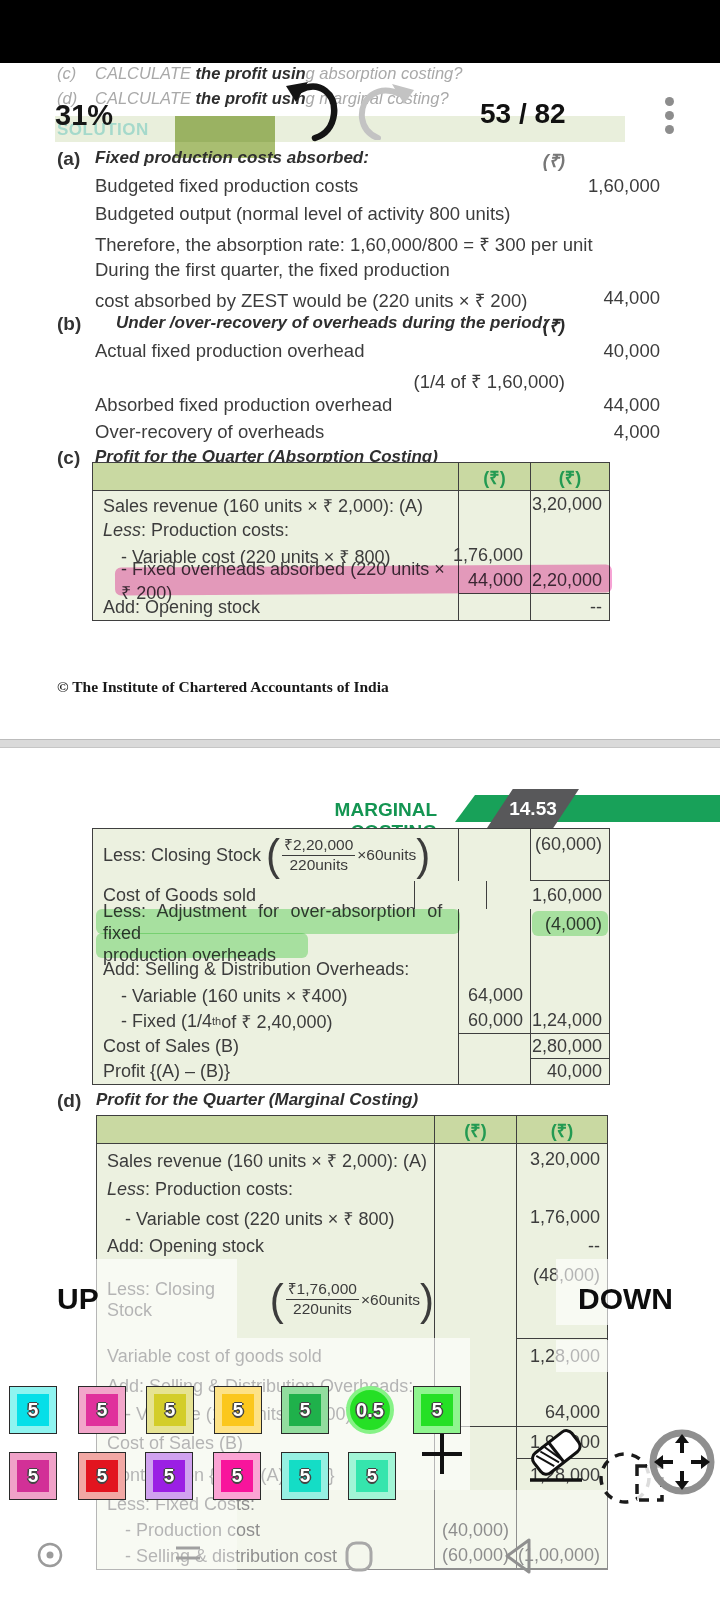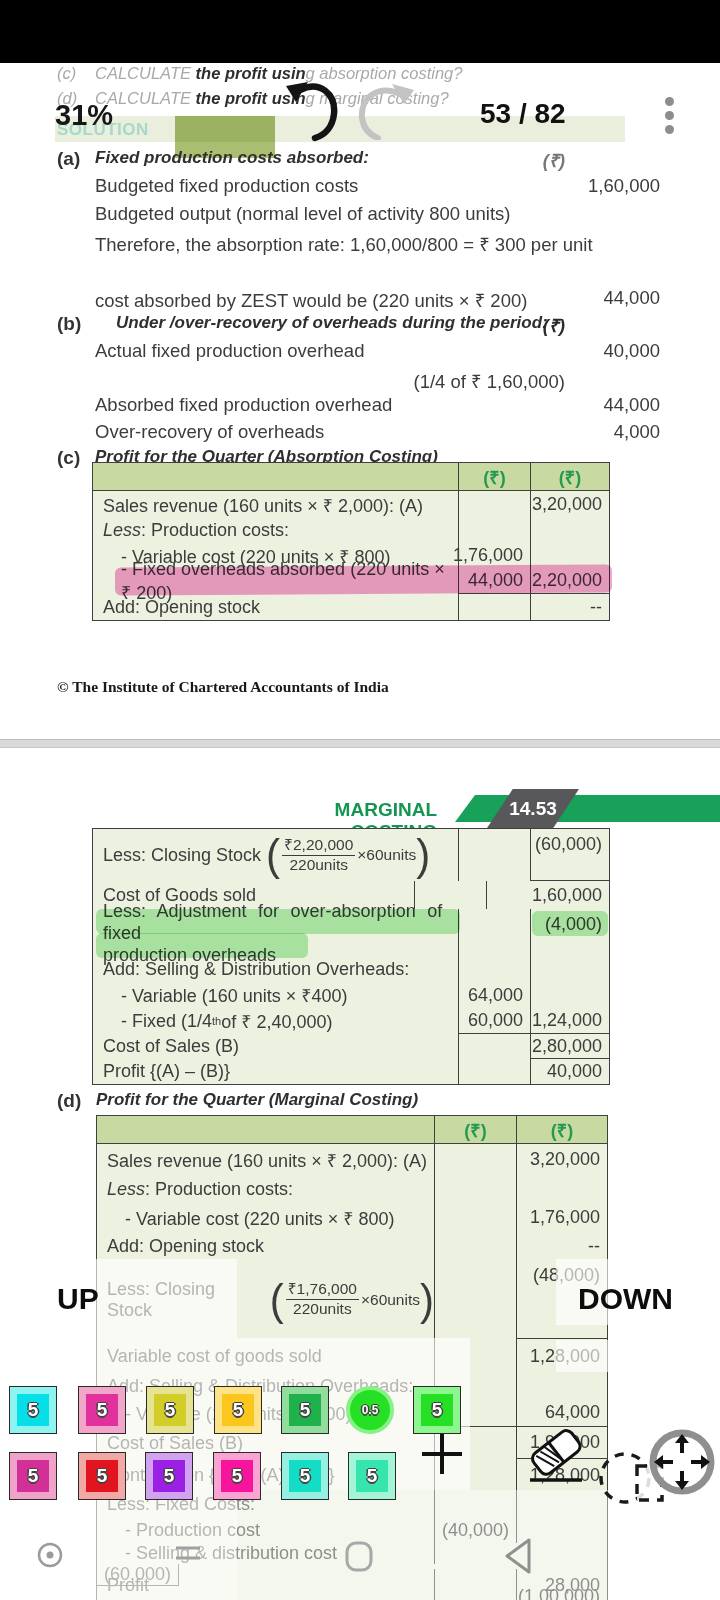--- a/index.html
+++ b/index.html
@@ -82,20 +82,21 @@
   <div class="abs solbar" style="left:55px;top:116px;width:570px;height:26px;"></div>
   <div class="abs olive" style="left:175px;top:116px;width:100px;height:42px;"></div>
   <div class="abs sol" style="left:57px;top:120px;">SOLUTION</div>
 
   <div class="abs h-num" style="left:57px;top:148px;">(a)</div>
   <div class="abs h-title" style="left:95px;top:148px;">Fixed production costs absorbed:</div>
   <div class="abs ruphead" style="left:440px;top:148px;width:125px;text-align:right;color:#777;">(₹)</div>
   <div class="abs drow" style="left:95px;top:175px;width:470px;"><span>Budgeted fixed production costs</span><span class="dval">1,60,000</span></div>
   <div class="abs drow" style="left:95px;top:203px;width:470px;"><span>Budgeted output (normal level of activity 800 units)</span></div>
   <div class="abs drow" style="left:95px;top:231px;width:470px;"><span>Therefore, the absorption rate: 1,60,000/800 = ₹ 300 per unit</span></div>
+  <div class="abs drow" style="left:95px;top:259px;width:470px;"><span>During the first quarter, the fixed production</span></div>
   <div class="abs drow" style="left:95px;top:287px;width:470px;"><span>cost absorbed by ZEST would be (220 units × ₹ 200)</span><span class="dval">44,000</span></div>
 
   <div class="abs h-num" style="left:57px;top:313px;">(b)</div>
   <div class="abs h-title" style="left:95px;top:313px;margin-left:21px;">Under /over-recovery of overheads during the period:</div>
   <div class="abs ruphead" style="left:440px;top:313px;width:125px;text-align:right;color:#2b2b2b;">(₹)</div>
   <div class="abs drow" style="left:95px;top:340px;width:470px;"><span>Actual fixed production overhead</span><span class="dval">40,000</span></div>
   <div class="abs drow" style="left:95px;top:368px;width:470px;text-align:right;"><span>(1/4 of ₹ 1,60,000)</span></div>
   <div class="abs drow" style="left:95px;top:394px;width:470px;"><span>Absorbed fixed production overhead</span><span class="dval">44,000</span></div>
   <div class="abs drow" style="left:95px;top:421px;width:470px;"><span>Over-recovery of overheads</span><span class="dval">4,000</span></div>
 
@@ -291,29 +292,24 @@
     <div class="trow" style="height:26px;">
       <div class="tc c1" style="width:338px;">Less: Fixed Costs:</div>
       <div class="tc c2" style="width:82px;"></div>
       <div class="tc c3" style="flex:1;"></div>
     </div>
     <div class="trow" style="height:26px;">
       <div class="tc c1 ind" style="width:338px;">- Production cost</div>
       <div class="tc c2" style="width:82px;">(40,000)</div>
       <div class="tc c3" style="flex:1;"></div>
     </div>
-    <div class="trow" style="height:26px;flex-direction:column;">
+    <div class="trow" style="height:26px;">
       <div class="tc c1 ind" style="width:338px;">- Selling &amp; distribution cost</div>
       <div class="tc c2 ulb" style="width:82px;">(60,000)</div>
       <div class="tc c3 ulb" style="flex:1;">(1,00,000)</div>
-    </div>
-    <div class="trow" style="height:32px;">
-      <div class="tc c1" style="width:338px;">Profit</div>
-      <div class="tc c2" style="width:82px;"></div>
-      <div class="tc c3" style="flex:1;">28,000</div>
     </div>
   </div>
 
   <div class="abs fade" style="left:0;top:1259px;width:237px;height:341px;"></div>
   <div class="abs fade" style="left:237px;top:1338px;width:233px;height:152px;"></div>
   <div class="abs fade" style="left:556px;top:1259px;width:118px;height:66px;"></div>
   <div class="abs fade" style="left:556px;top:1340px;width:86px;height:32px;"></div>
   <div class="abs fade2" style="left:237px;top:1490px;width:483px;height:110px;"></div>
 
   <div class="abs zoomlvl" style="left:55px;top:99px;">31%</div>
@@ -352,21 +348,21 @@
   <div class="abs swatch" style="left: 147px; top: 1387px; background: rgb(211, 205, 41); border-color: rgb(230, 227, 146);">
       <span class="swnum">5</span>
     </div>
   <div class="abs swatch" style="left: 215px; top: 1387px; background: rgb(251, 199, 29); border-color: rgb(253, 226, 135);">
       <span class="swnum">5</span>
     </div>
   <div class="abs swatch" style="left: 282px; top: 1387px; background: rgb(31, 177, 75); border-color: rgb(146, 221, 158);">
       <span class="swnum">5</span>
     </div>
   <div class="abs swatch swcircle" style="left: 346px; top: 1386px; background: rgb(37, 224, 37); border-color: rgb(134, 242, 134);">
-      <span class="swnum" style="font-size:12px;">0.5</span>
+      <span class="swnum" style="font-size:20px;">0.5</span>
     </div>
   <div class="abs swatch" style="left: 414px; top: 1387px; background: rgb(37, 224, 37); border-color: rgb(143, 245, 143);">
       <span class="swnum">5</span>
     </div>
 
   <div class="abs swatch" style="left: 10px; top: 1453px; background: rgb(210, 48, 151); border-color: rgb(240, 162, 200);">
       <span class="swnum">5</span>
     </div>
   <div class="abs swatch" style="left: 79px; top: 1453px; background: rgb(226, 20, 31); border-color: rgb(242, 168, 164);">
       <span class="swnum">5</span>

